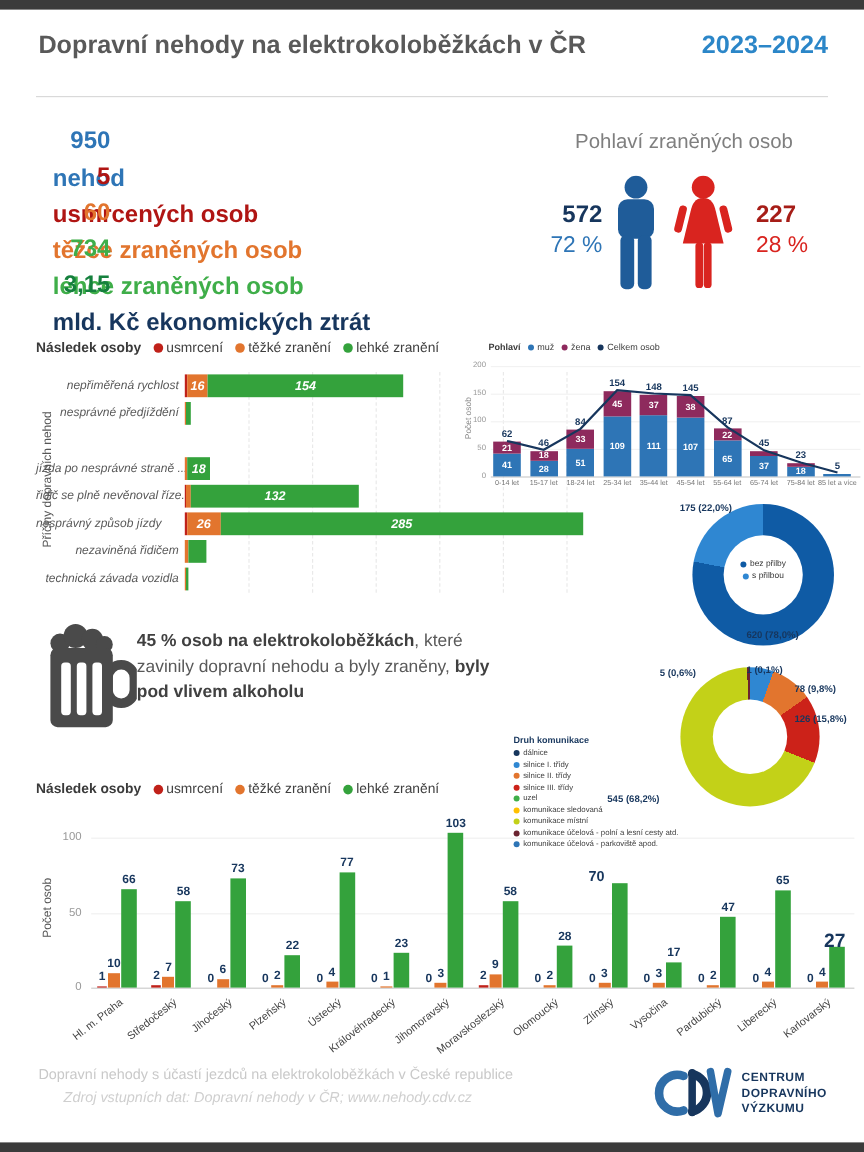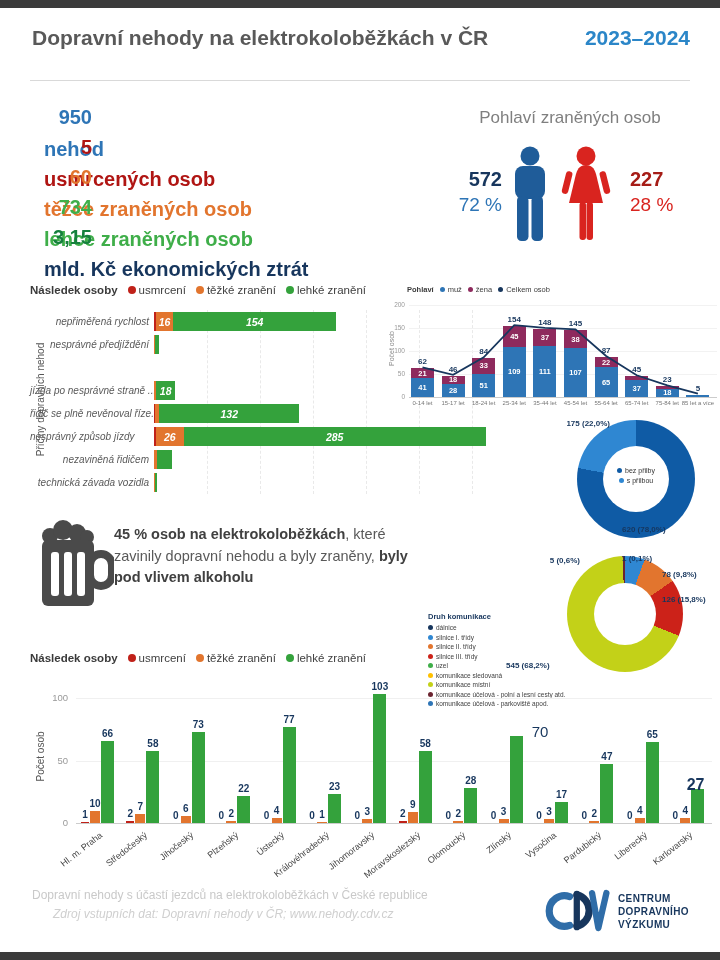--- a/index.html
+++ b/index.html
@@ -387,21 +387,21 @@
     <div style="position: absolute; left: 437.2px; top: 810px; width: 22px; text-align: center; font-size: 10px; font-weight: bold; color: rgb(23, 54, 93);">0</div>
     <div style="position: absolute; left: 453.2px; top: 820.5px; width: 10px; height: 2.5px; background: rgb(226, 117, 46);"></div>
     <div style="position: absolute; left: 447.2px; top: 807.5px; width: 22px; text-align: center; font-size: 10px; font-weight: bold; color: rgb(23, 54, 93);">2</div>
     <div style="position: absolute; left: 464.2px; top: 788px; width: 13px; height: 35px; background: rgb(52, 162, 60);"></div>
     <div style="position: absolute; left: 459.7px; top: 775px; width: 22px; text-align: center; font-size: 10px; font-weight: bold; color: rgb(23, 54, 93);">28</div>
     <div style="position: absolute; left: 375.2px; top: 830px; width: 86px; text-align: right; font-size: 9px; color: rgb(68, 68, 68); white-space: nowrap; transform: rotate(-38deg); transform-origin: 100% 0px;">Olomoucký</div>
     <div style="position: absolute; left: 482.6px; top: 810px; width: 22px; text-align: center; font-size: 10px; font-weight: bold; color: rgb(23, 54, 93);">0</div>
     <div style="position: absolute; left: 498.6px; top: 819.25px; width: 10px; height: 3.75px; background: rgb(226, 117, 46);"></div>
     <div style="position: absolute; left: 492.6px; top: 806.25px; width: 22px; text-align: center; font-size: 10px; font-weight: bold; color: rgb(23, 54, 93);">3</div>
     <div style="position: absolute; left: 509.6px; top: 735.5px; width: 13px; height: 87.5px; background: rgb(52, 162, 60);"></div>
-    <div style="position: absolute; left: 529px; top: 722.5px; width: 22px; text-align: center; font-size: 15px; font-weight: normal; color: rgb(23, 54, 93);">70</div>
+    <div style="position: absolute; left: 486px; top: 722.5px; width: 22px; text-align: center; font-size: 12px; font-weight: bold; color: rgb(23, 54, 93);">70</div>
     <div style="position: absolute; left: 420.6px; top: 830px; width: 86px; text-align: right; font-size: 9px; color: rgb(68, 68, 68); white-space: nowrap; transform: rotate(-38deg); transform-origin: 100% 0px;">Zlínský</div>
     <div style="position: absolute; left: 528px; top: 810px; width: 22px; text-align: center; font-size: 10px; font-weight: bold; color: rgb(23, 54, 93);">0</div>
     <div style="position: absolute; left: 544px; top: 819.25px; width: 10px; height: 3.75px; background: rgb(226, 117, 46);"></div>
     <div style="position: absolute; left: 538px; top: 806.25px; width: 22px; text-align: center; font-size: 10px; font-weight: bold; color: rgb(23, 54, 93);">3</div>
     <div style="position: absolute; left: 555px; top: 801.75px; width: 13px; height: 21.25px; background: rgb(52, 162, 60);"></div>
     <div style="position: absolute; left: 550.5px; top: 788.75px; width: 22px; text-align: center; font-size: 10px; font-weight: bold; color: rgb(23, 54, 93);">17</div>
     <div style="position: absolute; left: 466px; top: 830px; width: 86px; text-align: right; font-size: 9px; color: rgb(68, 68, 68); white-space: nowrap; transform: rotate(-38deg); transform-origin: 100% 0px;">Vysočina</div>
     <div style="position: absolute; left: 573.4px; top: 810px; width: 22px; text-align: center; font-size: 10px; font-weight: bold; color: rgb(23, 54, 93);">0</div>
     <div style="position: absolute; left: 589.4px; top: 820.5px; width: 10px; height: 2.5px; background: rgb(226, 117, 46);"></div>
     <div style="position: absolute; left: 583.4px; top: 807.5px; width: 22px; text-align: center; font-size: 10px; font-weight: bold; color: rgb(23, 54, 93);">2</div>

